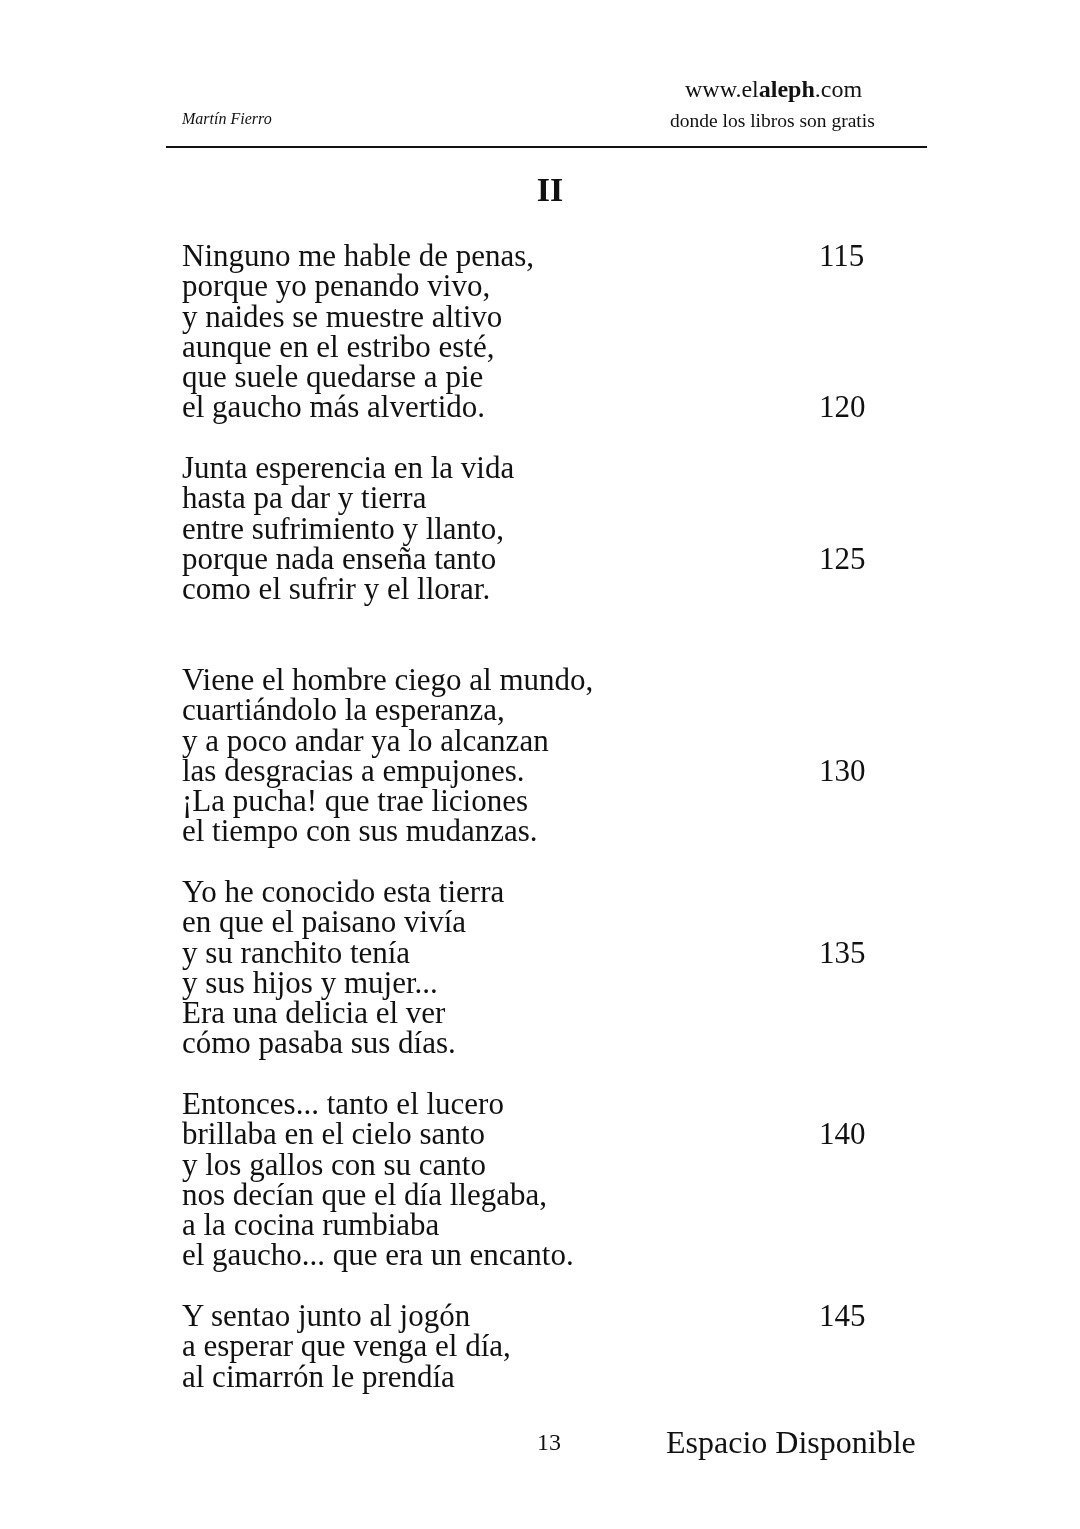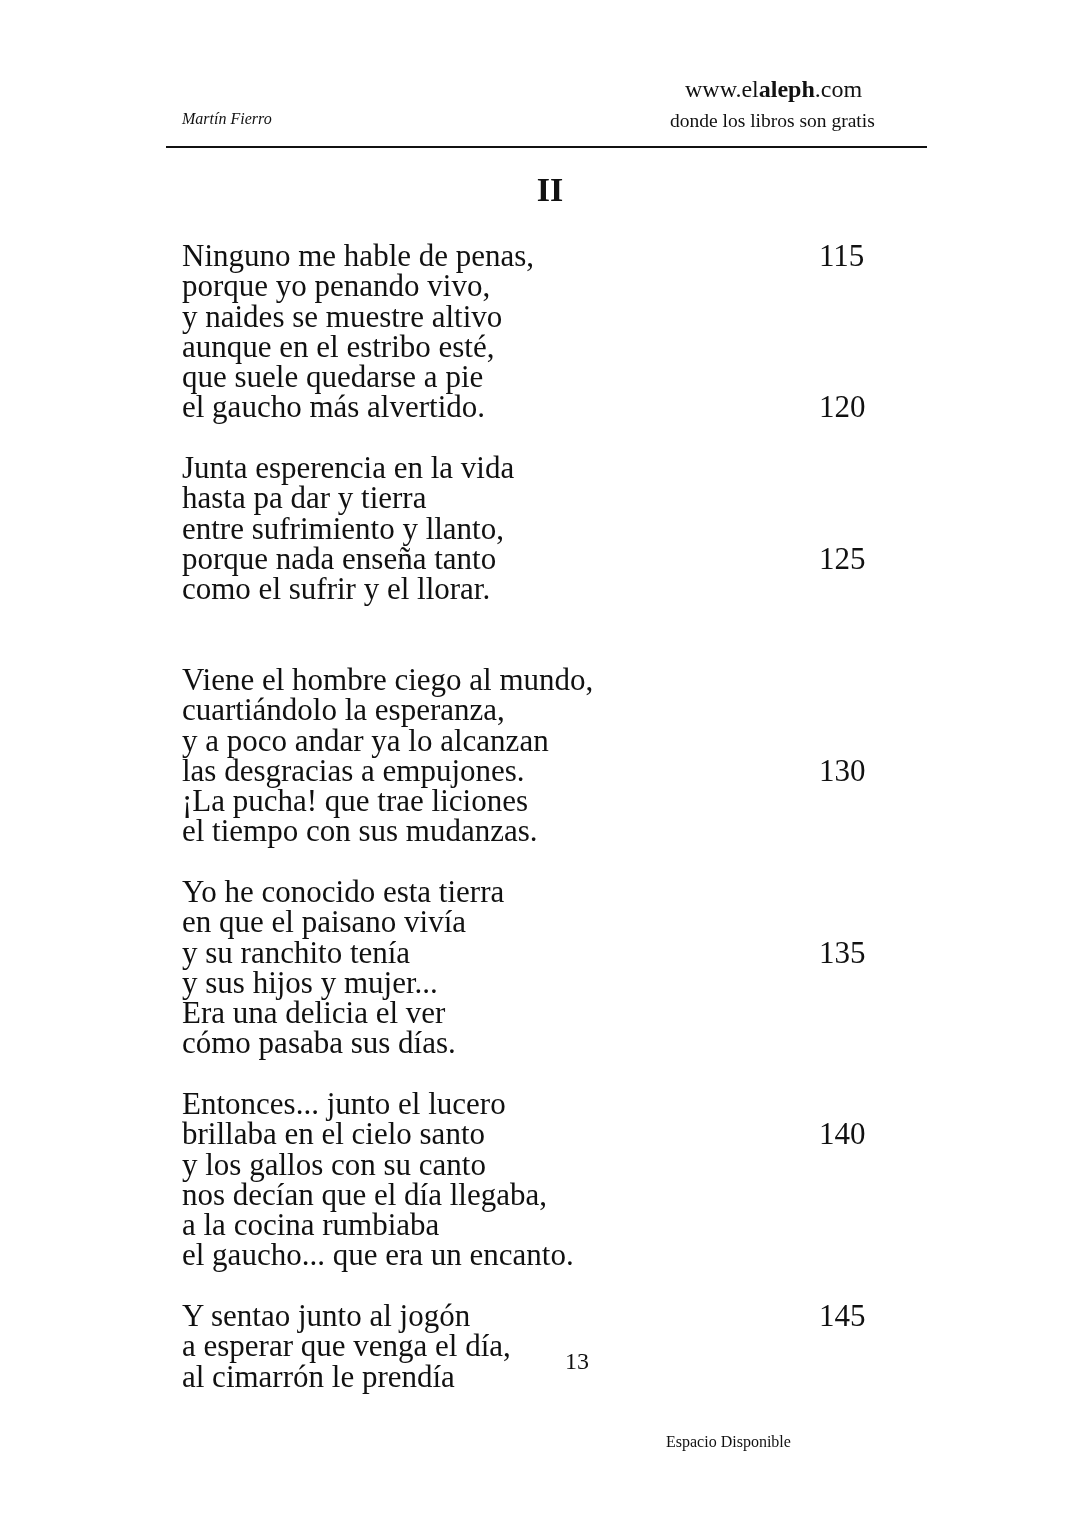--- a/index.html
+++ b/index.html
@@ -73,30 +73,29 @@
     }
     .line-text { position: absolute; left: 0; top: 0; }
     .line-num {
       position: absolute;
       left: 637px;
       top: 0;
     }
     .footer-page {
       position: absolute;
       left: 537px;
-      top: 1346px;
+      top: 1427px;
       font-size: 24px;
       line-height: 30px;
-      margin-left: 28px;
     }
     .footer-note {
       position: absolute;
       left: 666px;
       top: 1427px;
-      font-size: 16px;
+      font-size: 32px;
       line-height: 30px;
       white-space: nowrap;
     }
   </style>
 </head>
 <body>
 
 <div>
   <div class="header-left">Martín Fierro</div>
   <div class="header-site"><span>www.el</span><b>aleph</b><span>.com</span></div>
@@ -206,21 +205,21 @@
         <span class="line-num"></span>
       </div>
     <div class="line">
         <span class="line-text">cómo pasaba sus días.</span>
         <span class="line-num"></span>
       </div>
   </div>
 
   <div class="stanza" style="top:1089px;">
     <div class="line">
-        <span class="line-text">Entonces... junto el lucero</span>
+        <span class="line-text">Entonces... tanto el lucero</span>
         <span class="line-num"></span>
       </div>
     <div class="line">
         <span class="line-text">brillaba en el cielo santo</span>
         <span class="line-num">140</span>
       </div>
     <div class="line">
         <span class="line-text">y los gallos con su canto</span>
         <span class="line-num"></span>
       </div>

